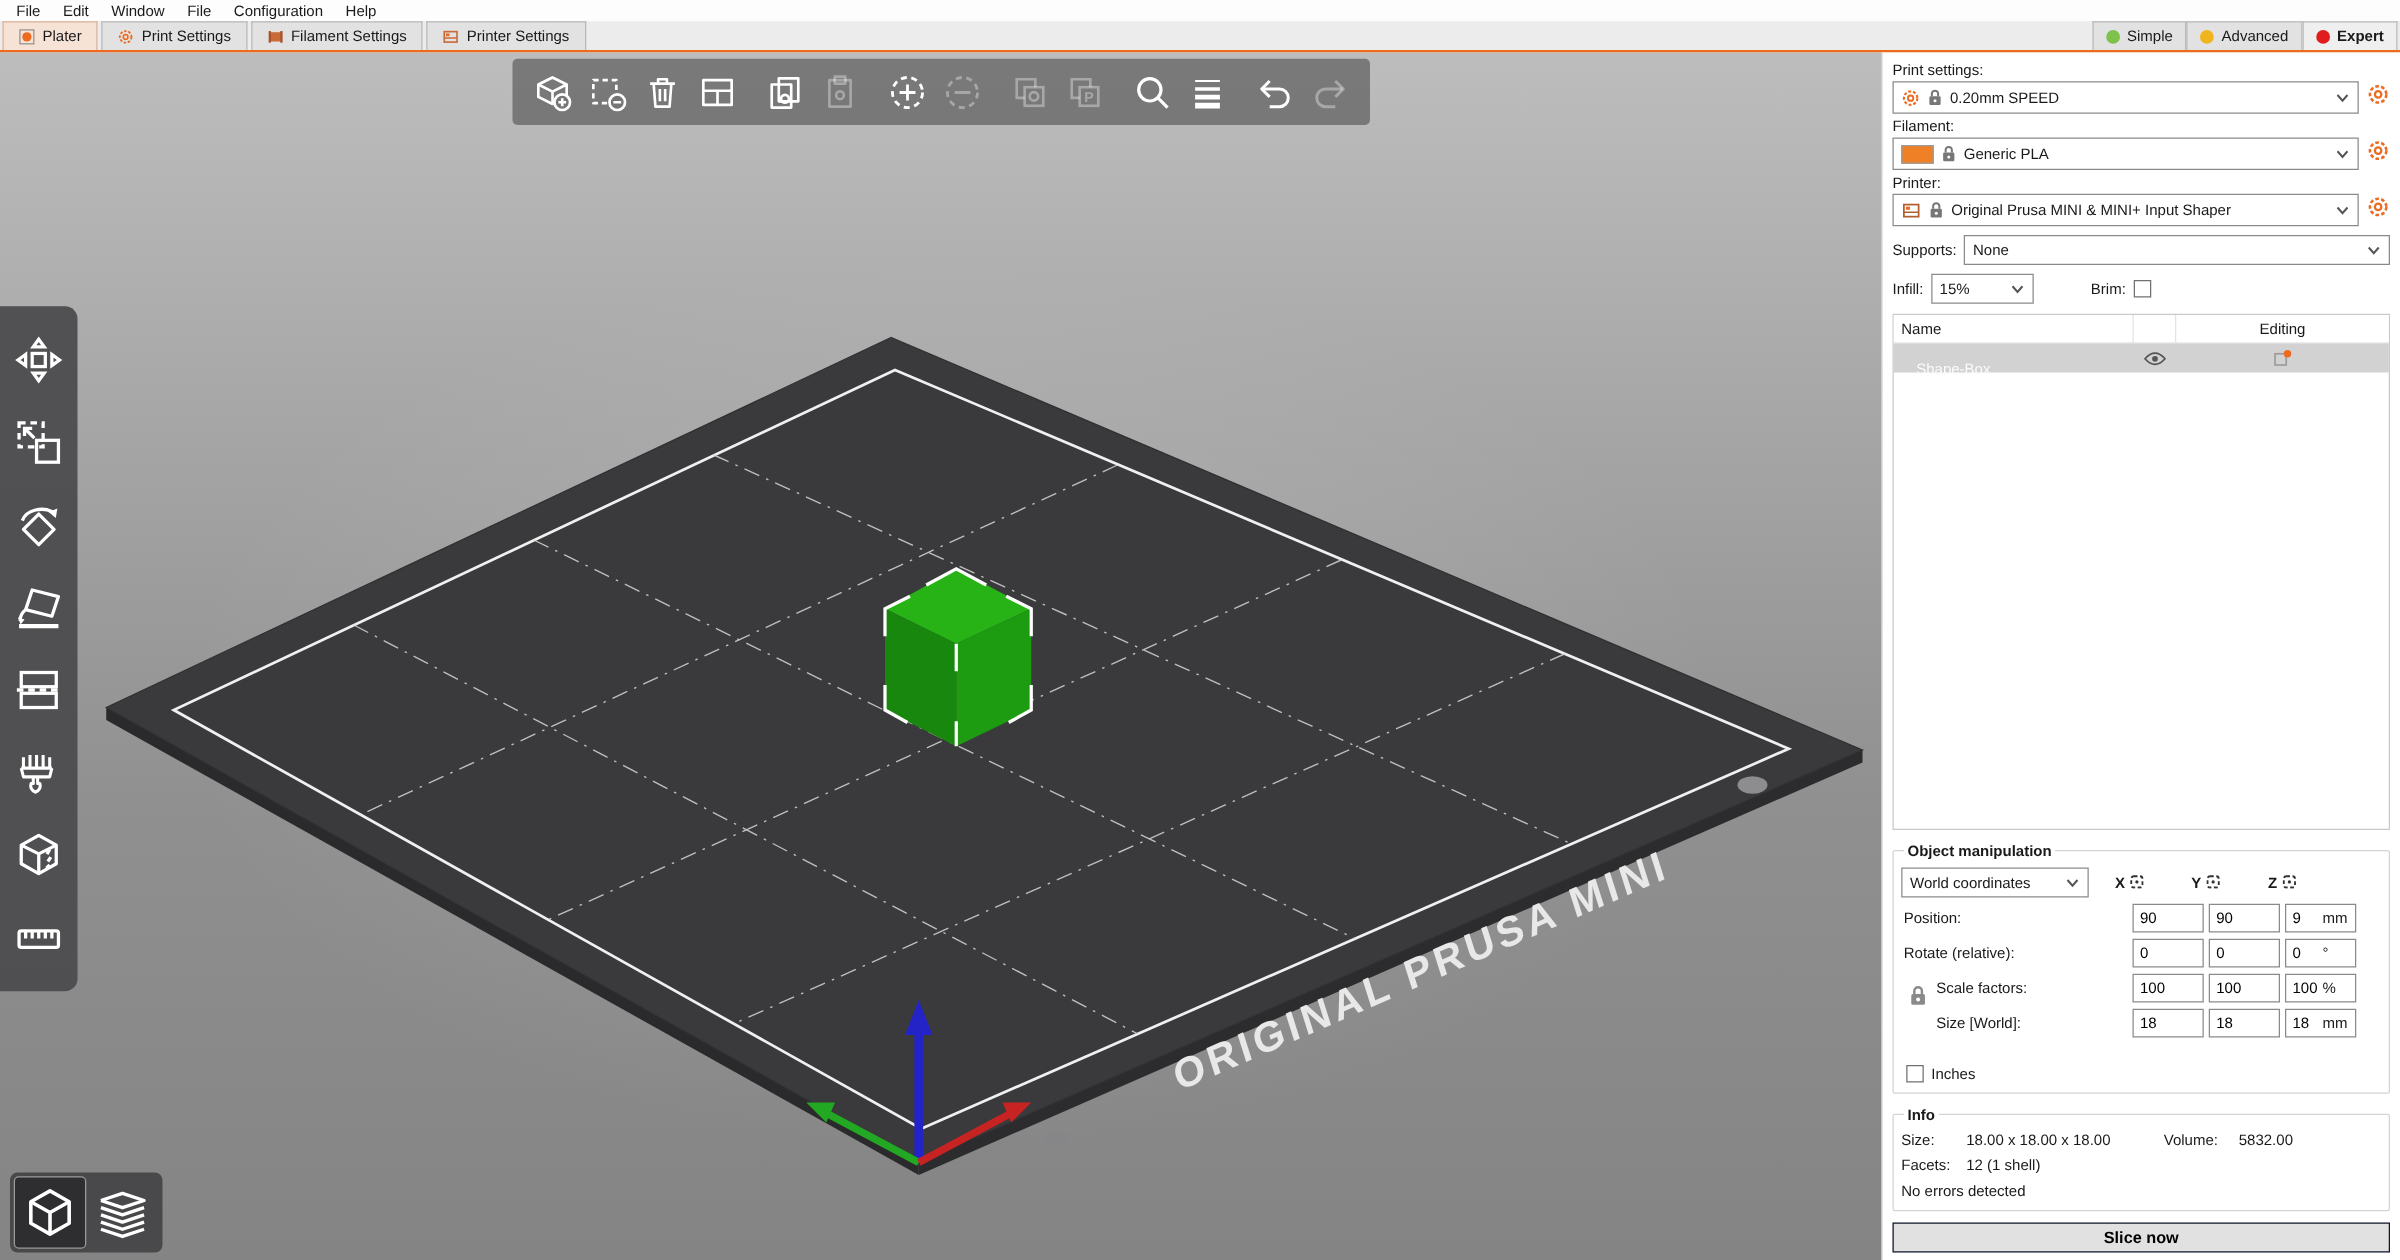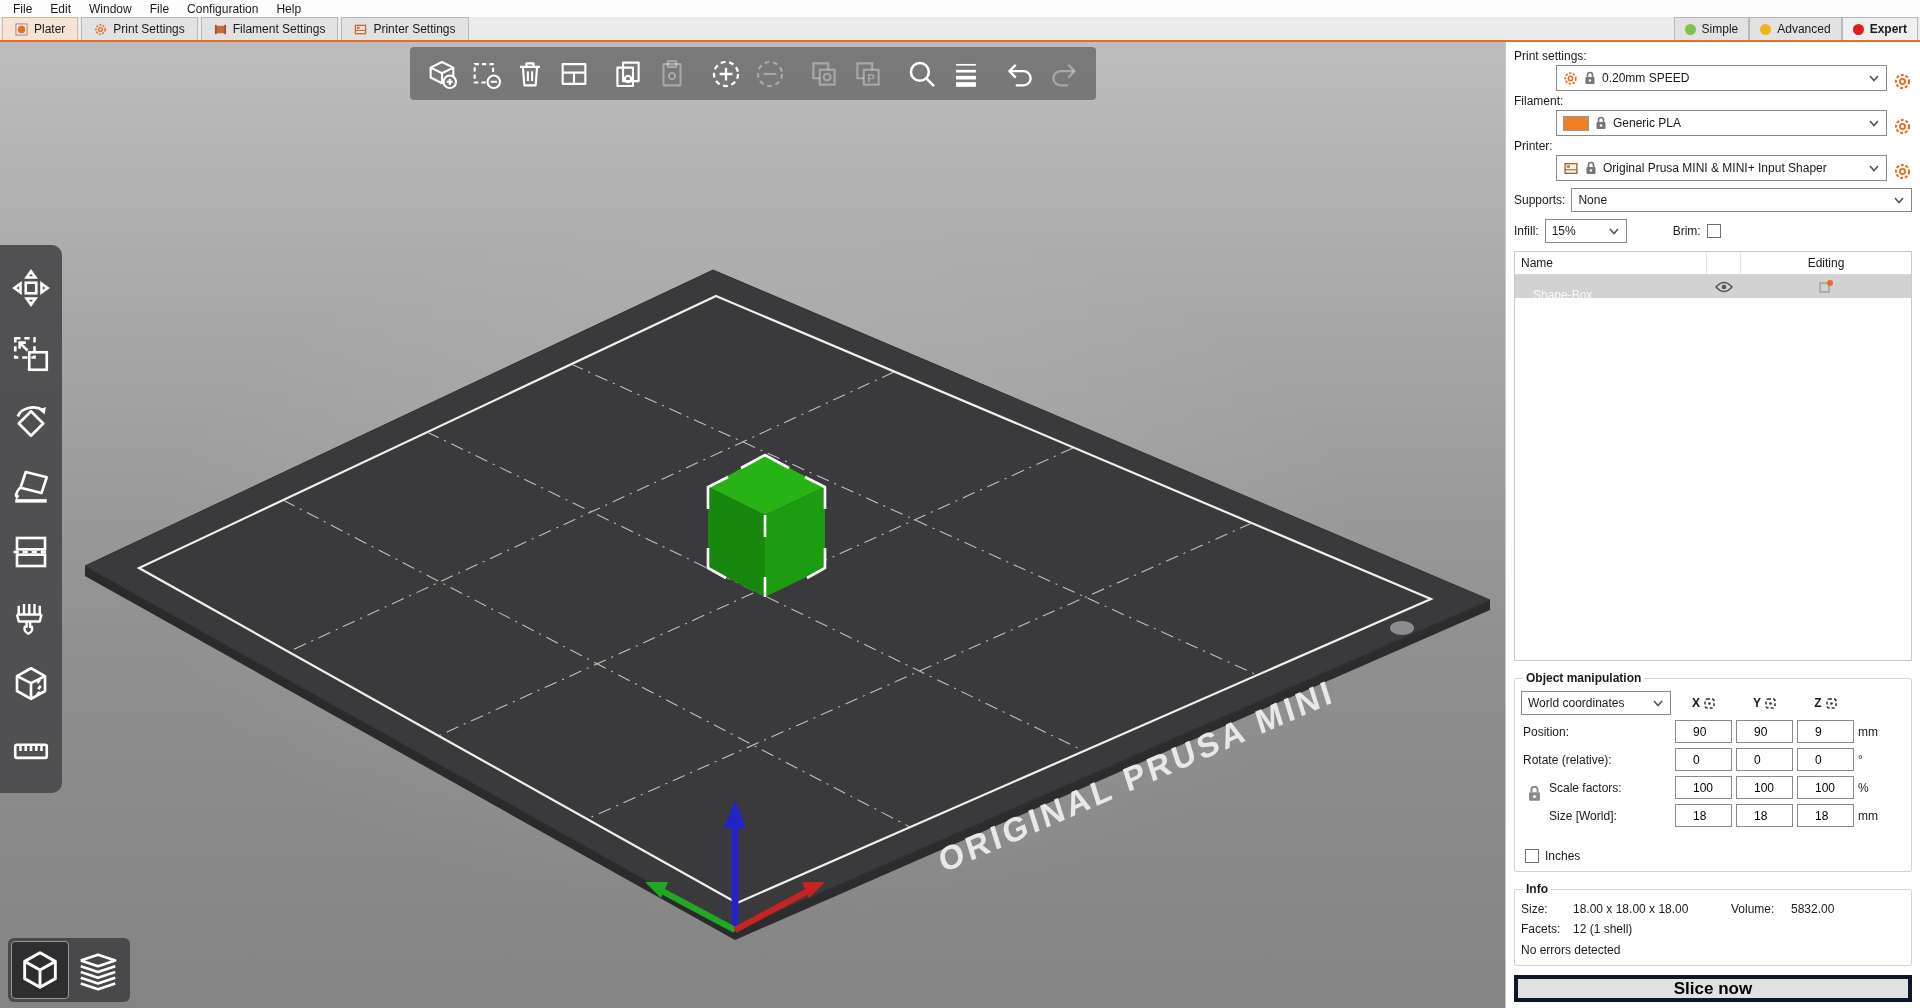--- a/index.html
+++ b/index.html
@@ -52,21 +52,21 @@
   .vb.active { background:#2e2e30; border:1px solid #9a9a9a; border-radius:4px; }
   .vb svg { width:46px; height:46px; }
 
   
   .rpanel { width:415px; height:966px; background:#ffffff; border-left:1px solid #c9c9c9;
     padding:4px 8px 6px 8px; display:flex; flex-direction:column; }
   .plabel { margin:3px 0 2px 0; }
   .combo { height:26px; border:1px solid #8a8a8a; background:#fff; display:flex;
     align-items:center; gap:6px; padding:0 6px; }
   .combo .ctext { flex:1; white-space:nowrap; overflow:hidden; }
-  .combo-row { display:flex; align-items:flex-end; gap:5px;margin-left:42px; }
+  .combo-row { display:flex; align-items:flex-start; gap:5px; }
   .gearbtn { width:20px; height:20px; display:flex; align-items:center; justify-content:center; color:#ed6b21; }
   .chev { width:12px; height:12px; color:#555; flex:none; }
   .swatch { width:26px; height:15px; background:#f08026; border:1px solid #9a9a9a; flex:none; }
   .row-inline { display:flex; align-items:center; margin-top:7px; gap:6px; }
   .small-combo { width:82px; height:24px; }
   .checkbox { width:14px; height:14px; border:1px solid #707070; background:#fff; flex:none; }
 
   
   .objlist { margin-top:8px; border:1px solid #c9c9c9; height:458px; display:flex; flex-direction:column; }
   .objhead { display:flex; height:23px; align-items:center; border-bottom:1px solid #d9d9d9; background:#fff; }
@@ -77,33 +77,33 @@
   .objrow .col-name { border-right:none; padding-left:18px;margin-top:16px; }
   .objrow .col-eye, .objrow .col-edit { border-right:none; }
 
   
   fieldset { border:1px solid #d4d4d4; border-radius:2px; padding:4px 6px 8px 6px; margin-top:10px; }
   fieldset legend { font-weight:bold; padding:0 3px; margin-left:2px; }
 
   .manip-grid { display:grid; grid-template-columns:150px 57px 57px 57px 30px;
     column-gap:4px; row-gap:5px; align-items:center; position:relative; margin-top:2px; }
   .manip-grid .axis-h { font-weight:bold; text-align:center; display:flex; align-items:center; justify-content:center; gap:4px; }
-  .manip-grid input { width:100%; height:23px; border:1px solid #8a8a8a; padding:0 17px; font:inherit; }
+  .manip-grid input { width:100%; height:23px; border:1px solid #8a8a8a; padding:0 5px; font:inherit;margin-left:31px; }
   .mlabel { padding-left:2px; }
   .mlabel.indent { padding-left:28px; }
   .coord-select { height:24px; }
   .lockwrap { position:absolute; left:6px; top:94px; color:#7a7a7a; }
 
   .inches-row { display:flex; align-items:center; gap:6px; margin-top:22px; padding-left:4px; }
 
   .info-grid { display:grid; grid-template-columns:52px 158px 60px 1fr; row-gap:6px; margin-top:2px; }
   .info-line { margin-top:7px; }
 
-  .slice-btn { margin-top:9px; height:27px; background:#e1e1e1; border:4px solid #0f172a;
-    font-weight:bold; font-size:17px; font-family:inherit; width:100%; }
+  .slice-btn { margin-top:9px; height:27px; background:#e1e1e1; border:1px solid #0f172a;
+    font-weight:bold; font-size:13px; font-family:inherit; width:100%; }
 
   .icon-inline { display:inline-flex; vertical-align:middle; }
 </style>
 </head>
 <body>
 
 <div class="menubar">
   <span class="mitem">File</span>
   <span class="mitem">Edit</span>
   <span class="mitem">Window</span>

